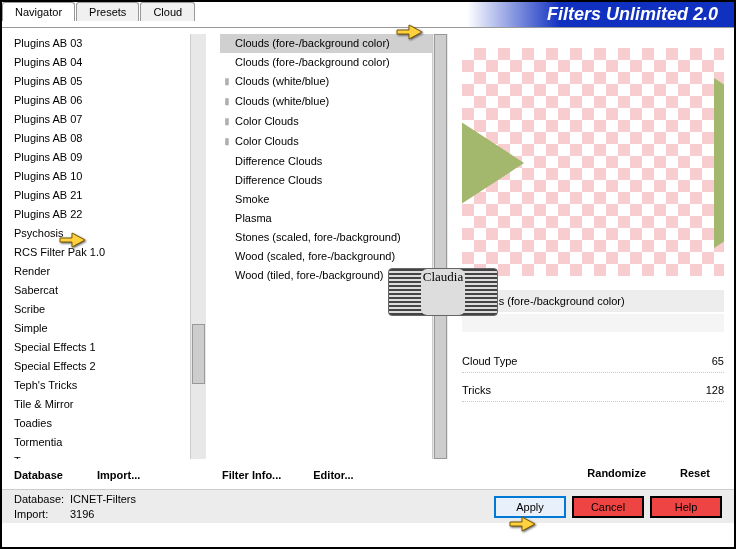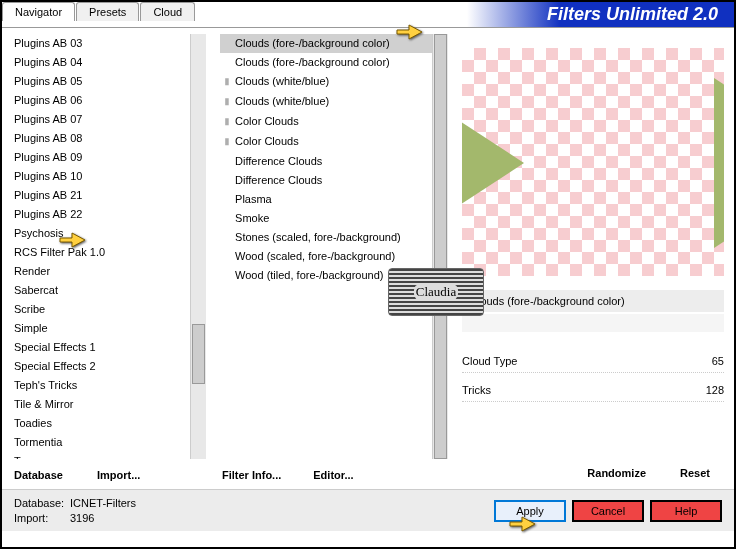--- a/index.html
+++ b/index.html
@@ -33,27 +33,27 @@
 .arrow1 { position: absolute; left: -68px; top: 30px; width: 0; height: 0; border-top: 85px solid transparent; border-bottom: 85px solid transparent; border-left: 130px solid #a3b86c; }
 .arrow2 { position: absolute; right: -120px; top: 30px; width: 0; height: 0; border-top: 85px solid transparent; border-bottom: 85px solid transparent; border-left: 130px solid #a3b86c; }
 
 .filter-title { background: #ededed; padding: 5px 8px; margin-top: 14px; }
 .progress-bg { height: 18px; background: #f5f5f5; margin-top: 2px; }
 
 .params { margin-top: 22px; }
 .param-row { display: flex; justify-content: space-between; padding: 1px 0; }
 .param-line { height: 2px; background: none; border-bottom: 1px dotted #ccc; margin: 3px 0 10px; }
 
-.watermark { position: absolute; left: 388px; top: 268px; width: 96px; height: 48px; background: repeating-linear-gradient(0deg,#444 0 2px,#ddd 2px 4px); display:flex;align-items:center;justify-content:center;border:1px solid #666; border-radius:4px; z-index:10;}
+.watermark { position: absolute; left: 388px; top: 268px; width: 110px; height: 48px; background: repeating-linear-gradient(0deg,#444 0 2px,#ddd 2px 4px); display:flex;justify-content:center;border:1px solid #666; border-radius:4px; z-index:10;}
 .watermark span { font-family: cursive; font-size: 13px; color: #000; background:#ddd; padding:0 2px; border-radius:6px;}
 
 .pointer { position: absolute; z-index: 20; font-size: 20px; filter: drop-shadow(1px 1px 1px #555); }
 .pointer svg { width: 30px; height: 22px; }
 
-.footer { background: #ececec; border-top: 1px solid #ccc; padding: 6px 12px; display: flex; justify-content: space-between; align-items: center; height: 42px; }
+.footer { background: #ececec; border-top: 1px solid #ccc; padding: 6px 12px; display: flex; justify-content: space-between; align-items: center; height: 34px; }
 .footer-info { line-height: 15px; }
 .footer-info .row { display: flex; }
 .footer-info .lab { width: 56px; }
 .footer-buttons { display: flex; gap: 6px; align-items:flex-end; position:relative;}
 .win-btn { min-width: 72px; padding: 3px 10px; background: #ef4444; border: 2px solid #000000; cursor: pointer; }
 .win-btn.primary { border: 2px solid #0078d7; background:#e8f0fb;}
 
 .rand-row { display:flex; justify-content:flex-end; gap:30px; padding-right:12px; margin-top:auto; padding-bottom:6px; }
 </style>
 </head>
@@ -110,22 +110,22 @@
     <div class="listwrap">
       <div class="list" id="filter-list">
           <div class="list-item selected"><span class="bullet"></span> Clouds (fore-/background color)</div>
           <div class="list-item"><span class="bullet"></span> Clouds (fore-/background color)</div>
           <div class="list-item"><span class="bullet">⦀</span> Clouds (white/blue)</div>
           <div class="list-item"><span class="bullet">⦀</span> Clouds (white/blue)</div>
           <div class="list-item"><span class="bullet">⦀</span> Color Clouds</div>
           <div class="list-item"><span class="bullet">⦀</span> Color Clouds</div>
           <div class="list-item"><span class="bullet"></span> Difference Clouds</div>
           <div class="list-item"><span class="bullet"></span> Difference Clouds</div>
+          <div class="list-item"><span class="bullet"></span> Smoke</div>
           <div class="list-item"><span class="bullet"></span> Plasma</div>
-          <div class="list-item"><span class="bullet"></span> Smoke</div>
           <div class="list-item"><span class="bullet"></span> Stones (scaled, fore-/background)</div>
           <div class="list-item"><span class="bullet"></span> Wood (scaled, fore-/background)</div>
           <div class="list-item"><span class="bullet"></span> Wood (tiled, fore-/background)</div>
         </div>
       <div class="scroll">
           <div class="thumb" style="top:0;bottom:0;"></div>
         </div>
     </div>
     <div class="buttons-row">
       <button class="link-btn">Filter Info...</button>

